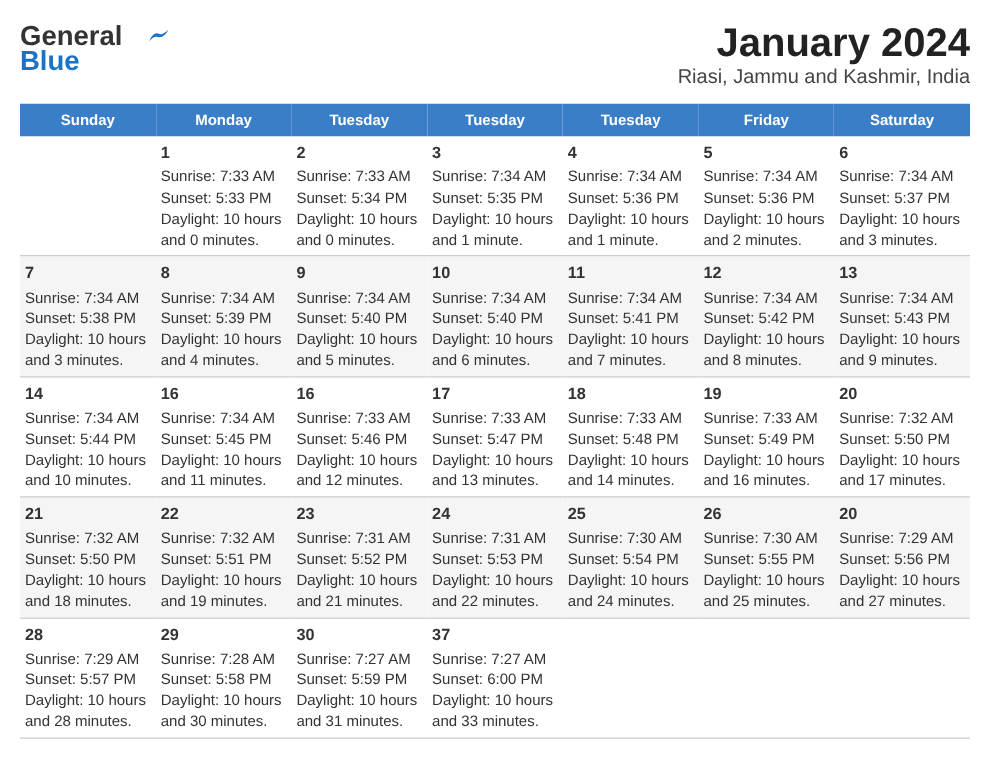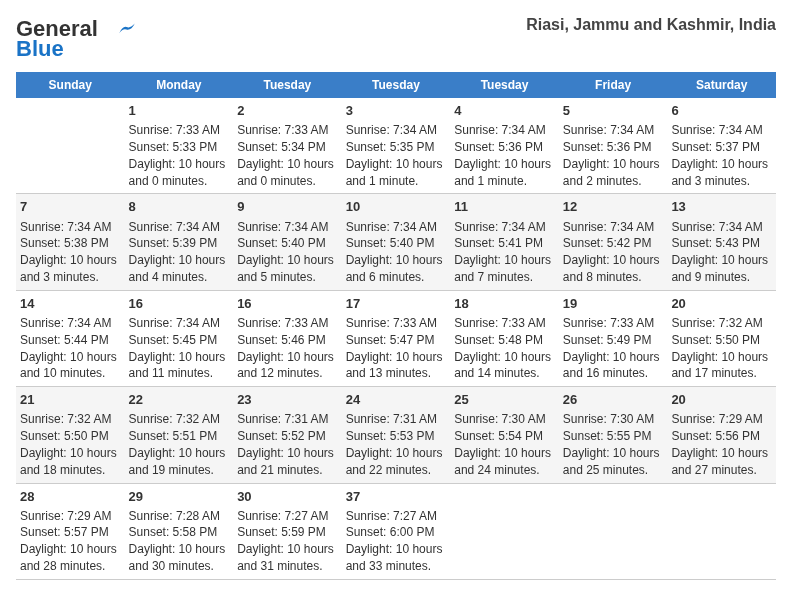--- a/index.html
+++ b/index.html
@@ -34,21 +34,21 @@
     .title-block {
       text-align: right;
     }
     .title-block h1 {
       font-size: 32px;
       font-weight: bold;
       color: #222;
     }
     .title-block h2 {
       font-size: 16px;
-      font-weight: bold;
+      font-weight: normal;
       color: #444;
     }
     table {
       width: 100%;
       border-collapse: collapse;
       font-size: 11px;
     }
     thead tr th {
       background-color: #3a7ec8;
       color: #fff;
@@ -88,20 +88,21 @@
   <div class="logo">
     <div class="logo-row">
       <span style="font-size:22px;font-weight:bold;color:#333;">General</span>
       <svg class="logo-bird" viewBox="0 0 30 22" xmlns="http://www.w3.org/2000/svg">
         <path d="M2,18 Q8,4 16,8 Q20,10 28,2 Q22,14 14,12 Q8,10 2,18Z" fill="#1a73c6"></path>
       </svg>
     </div>
     <span style="font-size:22px;font-weight:bold;color:#1a73c6;line-height:1;margin-top:-4px;">Blue</span>
   </div>
   <div class="title-block">
+    <h1>January 2024</h1>
     <h2>Riasi, Jammu and Kashmir, India</h2>
   </div>
 </div>
 
 <table>
   <thead>
     <tr>
     <th>Sunday</th>
         <th>Monday</th>
         <th>Tuesday</th>

